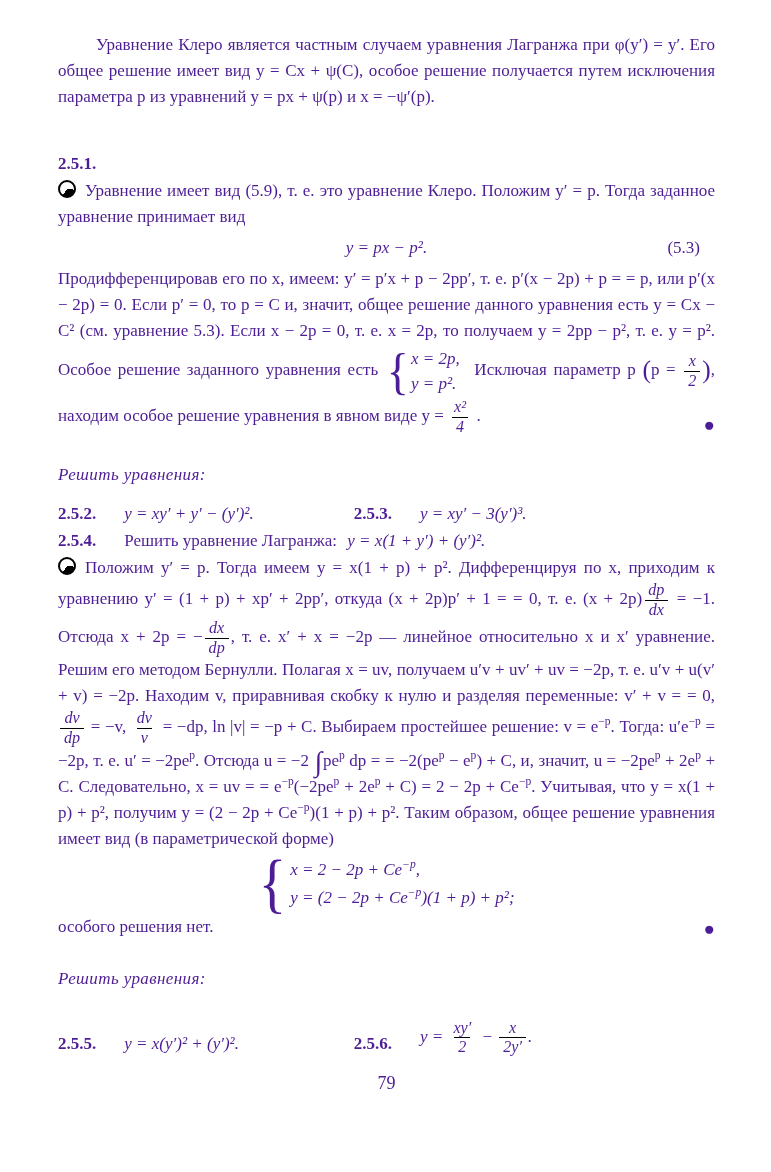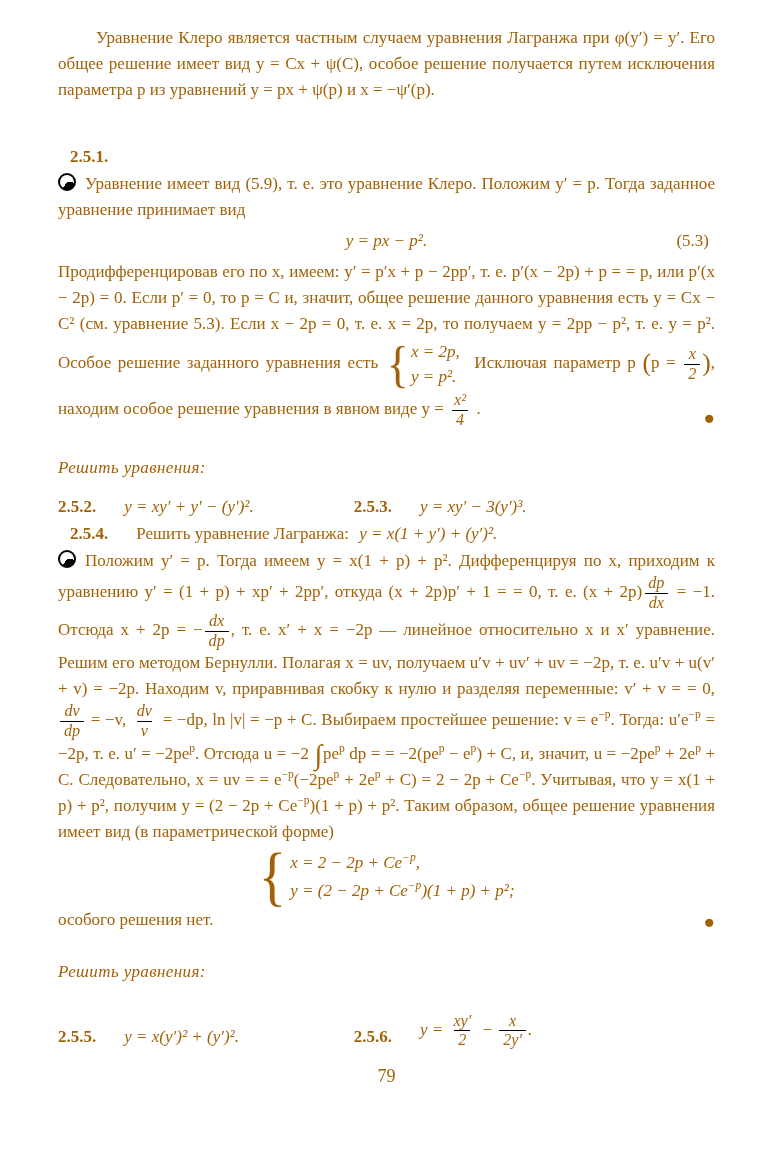--- a/index.html
+++ b/index.html
@@ -2,57 +2,57 @@
 <html lang="ru"><head>
 <meta charset="utf-8">
 <style>
   html,body{margin:0;padding:0;background:#e9e9e9;}
   .page{
     position:relative;
     box-sizing:border-box;
     width:771px;height:1172px;
     margin:0 auto;
     background:#ffffff;
-    color:#a16207;
+    color:#4c1d95;
     font-family:"Liberation Serif","DejaVu Serif",serif;
     font-size:17px;
     overflow:hidden;
-    padding:25px 56px 14px 58px;
+    padding:32px 56px 14px 58px;
   }
   p{margin:0;}
   .just{text-align:justify;line-height:26px;}
   .rel{position:relative;}
   .indent{text-indent:38px;}
   .gap-lg{height:40px;}
   .gap-md{height:26px;}
   .gap-sm{height:12px;}
 
   
-  .prob-row{display:flex;align-items:baseline;line-height:26px;margin:1px 12px;}
+  .prob-row{display:flex;align-items:baseline;line-height:26px;margin:1px 0;}
   .prob-num{font-weight:bold;white-space:nowrap;margin-right:28px;}
   .prob-label{margin-right:6px;}
   .formula{font-style:italic;}
   .prob-pair{display:flex;align-items:baseline;line-height:26px;margin:1px 0;}
   .prob-col1{flex:0 0 45%;display:flex;align-items:baseline;}
   .prob-col2{flex:1;display:flex;align-items:flex-end;}
 
   
   .marker{
     display:inline-block;width:14px;height:14px;
     border:2.4px solid #000;border-radius:50%;
     background:conic-gradient(#fff 0 95deg,#000 95deg 215deg,#fff 215deg 360deg);
     vertical-align:-2px;margin-right:9px;
   }
   
   .qed{position:absolute;right:0;bottom:2px;font-size:19px;line-height:1;}
 
   
   .eq-row{position:relative;text-align:center;line-height:30px;margin:3px 0;}
   .eq-center{font-style:italic;}
-  .eq-tag{position:absolute;right:6px;top:0;font-style:normal;}
+  .eq-tag{position:absolute;right:15px;top:0;font-style:normal;}
 
   
   .frac{display:inline-flex;flex-direction:column;align-items:center;
         vertical-align:middle;margin:0 2px;line-height:1.15;font-style:italic;font-size:0.95em;}
   .frac .fn{padding:0 4px;}
   .frac .fd{border-top:1.3px solid #000;padding:0 4px;}
 
   sup{font-size:0.68em;line-height:0;}
   .int{font-size:1.65em;vertical-align:-0.18em;line-height:0;padding:0 1px;}
   .bigp{font-size:1.5em;vertical-align:-0.12em;line-height:0;}

